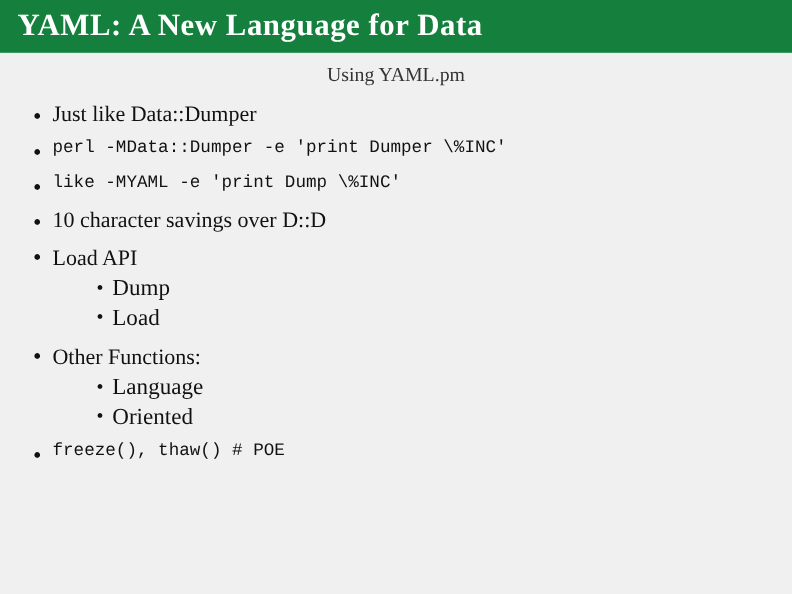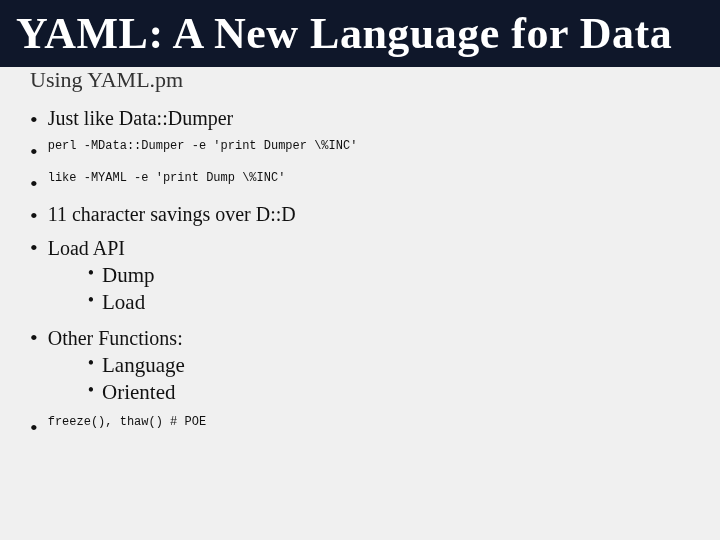--- a/index.html
+++ b/index.html
@@ -10,33 +10,34 @@
 
     body {
       width: 720px;
       height: 540px;
       background-color: #f0f0f0;
       font-family: 'Times New Roman', Times, serif;
       overflow: hidden;
     }
 
     .header {
-      background-color: #0f172a;
+      background-color: #15803d;
       color: #ffffff;
       text-align: left;
       padding: 8px 16px;
-      font-size: 44px;
+      font-size: 28px;
       font-weight: bold;
       letter-spacing: 0.5px;
     }
 
     .subtitle {
-      text-align: left;
-      font-size: 22px;
+      text-align: center;
+      font-size: 18px;
       color: #333333;
+      margin-top: 10px;
       margin-bottom: 14px;
     }
 
     .content {
       padding: 0 30px;
     }
 
     ul.main-list {
       list-style: none;
       padding: 0;
@@ -56,36 +57,36 @@
       font-size: 22px;
       flex-shrink: 0;
     }
 
     .li-text {
       font-size: 20px;
     }
 
     .mono {
       font-family: 'Courier New', Courier, monospace;
-      font-size: 12px;
+      font-size: 16px;
     }
 
     .nested-list {
       list-style: none;
       padding: 0;
       margin-left: 40px;
       margin-top: 2px;
       margin-bottom: 4px;
     }
 
     .nested-list li {
       font-size: 21px;
       color: #111111;
       display: flex;
-      align-items: flex-start;
+      align-items: center;
       margin-bottom: 2px;
     }
 
     .nested-list li::before {
       content: "•";
       margin-right: 8px;
       font-size: 18px;
       flex-shrink: 0;
     }
   </style>
@@ -109,21 +110,21 @@
 
     <li>
       <span class="li-text mono">perl -MData::Dumper -e 'print Dumper \%INC'</span>
     </li>
 
     <li>
       <span class="li-text mono">like -MYAML -e 'print Dump \%INC'</span>
     </li>
 
     <li>
-      <span class="li-text">11 character savings over D::D</span>
+      <span class="li-text">10 character savings over D::D</span>
     </li>
 
     <li>
       <div>
         <span class="li-text">Load API</span>
         <ul class="nested-list">
           <li>
             <span>Dump</span>
           </li>
           <li>

